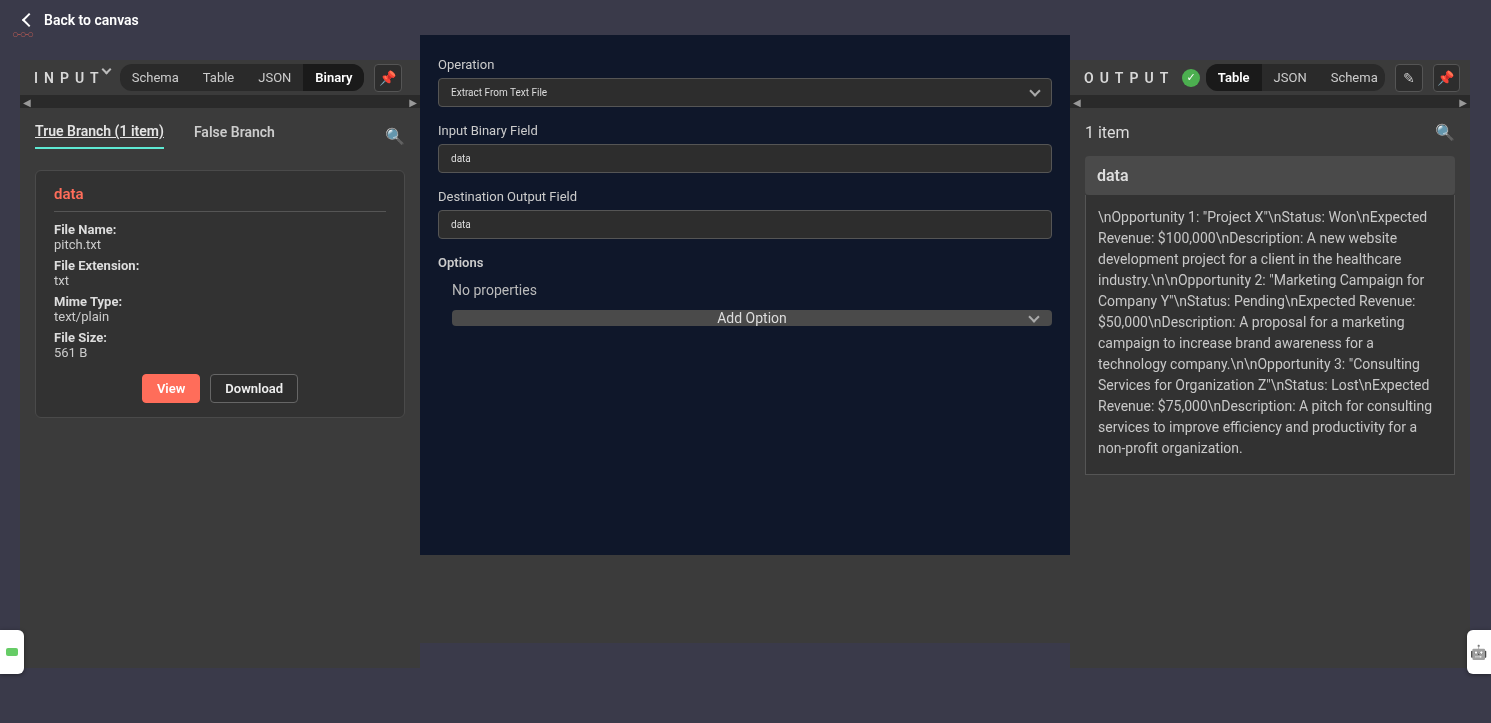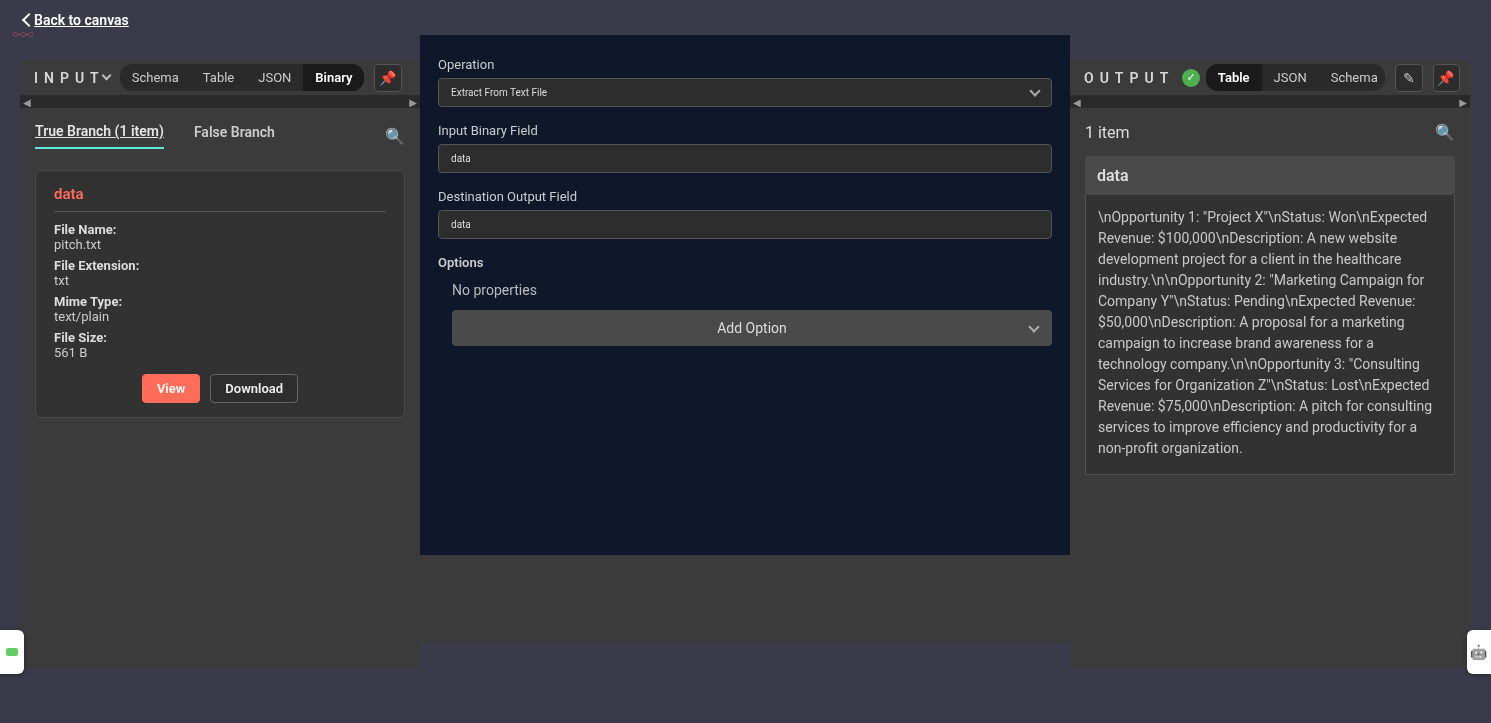--- a/index.html
+++ b/index.html
@@ -1,32 +1,32 @@
 <!DOCTYPE html>
 <html><head>
 <meta charset="utf-8">
 <style>
 * { margin:0; padding:0; box-sizing:border-box; font-family: -apple-system, BlinkMacSystemFont, "Segoe UI", Roboto, Helvetica, Arial, sans-serif; }
 body { background:#3a3a4a; color:#ddd; width:1491px; height:723px; overflow:hidden; position:relative; }
 
 .topbar { height:40px; display:flex; align-items:center; padding-left:24px; }
-.back-link { color:#fff; font-weight:600; font-size:14px; display:flex; align-items:center; cursor:pointer;text-decoration:underline; }
+.back-link { color:#fff; font-weight:600; font-size:14px; display:flex; align-items:center; gap:10px; cursor:pointer; }
 .arrow-left { display:inline-block; width:10px; height:10px; border-left:2px solid #fff; border-bottom:2px solid #fff; transform:rotate(45deg); }
 
 .main-row { display:flex; gap:0; padding:0 20px; margin-top:20px; }
 
 
 .panel { background:#3b3b3b; border-radius:6px 6px 0 0; }
 .left-panel { width:400px; }
 .center-panel { width:650px; margin-left:0; position:relative; top:-25px; }
 .right-panel { width:400px; margin-left:0; }
 
 
 .panel-header { height:36px; display:flex; align-items:center; padding:0 10px; background:#3b3b3b; border-bottom:1px solid #2a2a2a; gap:6px; position:relative; }
-.io-label { font-size:14px; letter-spacing:6px; font-weight:600; color:#d8d8d8; padding:0 4px; display:flex; align-items:center; }
+.io-label { font-size:14px; letter-spacing:6px; font-weight:600; color:#d8d8d8; padding:0 4px; display:flex; align-items:flex-start; }
 .io-check { width:18px; height:18px; border-radius:50%; background:#4caf50; display:flex; align-items:center; justify-content:center; color:#fff; font-size:11px; margin-left:-2px; }
 .chevron-sm { display:inline-block; width:7px; height:7px; border-right:2px solid #bbb; border-bottom:2px solid #bbb; transform:rotate(45deg); margin-left:-2px; margin-top:-4px; }
 
 .seg { display:flex; background:#2a2a2a; border-radius:12px; overflow:hidden; }
 .seg-item { padding:6px 12px; font-size:13px; color:#ccc; cursor:pointer; }
 .seg-item.active { background:#1a1a1a; color:#fff; font-weight:600; }
 
 .header-btn { width:28px; height:28px; background:#2d2d2d; border:1px solid #555; border-radius:4px; display:flex; align-items:center; justify-content:center; color:#ccc; cursor:pointer; margin-left:4px; font-size:14px; }
 
 
@@ -65,21 +65,21 @@
 .docs-link { margin-left:auto; color:#ccc; font-size:14px; font-weight:600; display:flex; align-items:center; gap:6px; padding-bottom:10px; cursor:pointer; }
 .ext-icon { font-size:12px; }
 
 .center-body { background:#0f172a; padding:14px 18px; height:520px; }
 .field-label { font-size:13px; color:#ccc; margin-bottom:6px; margin-top:8px; }
 .select-box, .text-input { width:100%; background:#2d2d2d; border:1px solid #555; border-radius:4px; padding:8px 12px; color:#ddd; font-size:10px; display:flex; align-items:center; }
 .select-box { justify-content:space-between; cursor:pointer; }
 .chev-down { width:8px; height:8px; border-right:2px solid #aaa; border-bottom:2px solid #aaa; transform:rotate(45deg); margin-top:-3px; }
 .hint { font-size:12.5px; color:#9a9a9a; margin-top:6px; }
 .no-props { color:#bbb; font-size:14px; margin:12px 0 12px 14px; }
-.add-option { background:#4a4a4a; border:none; border-radius:4px; padding:10px 12px; color:#ddd; font-size:14px; display:flex; align-items:center; justify-content:center; position:relative; cursor:pointer; margin-left:14px; width:calc(100% - 14px); }
+.add-option { background:#4a4a4a; border:none; border-radius:4px; padding:0 12px; color:#ddd; font-size:14px; display:flex; align-items:center; justify-content:center; position:relative; cursor:pointer; margin-left:14px; width:calc(100% - 14px); }
 .add-option .chev-down { position:absolute; right:14px; }
 
 
 .right-body { background:#3b3b3b; padding:15px; height:560px; }
 .count-row { display:flex; align-items:center; margin-bottom:14px; }
 .count-row .search-ico { margin-left:auto; }
 .out-card { background:#4a4a4a; border-radius:4px; padding:10px 12px; font-weight:600; color:#ddd; margin-bottom:0; }
 .out-text { background:#323232; border:1px solid #555; border-top:none; padding:12px; font-size:14px; color:#c8c8c8; line-height:1.5; height:280px; }
 
 

